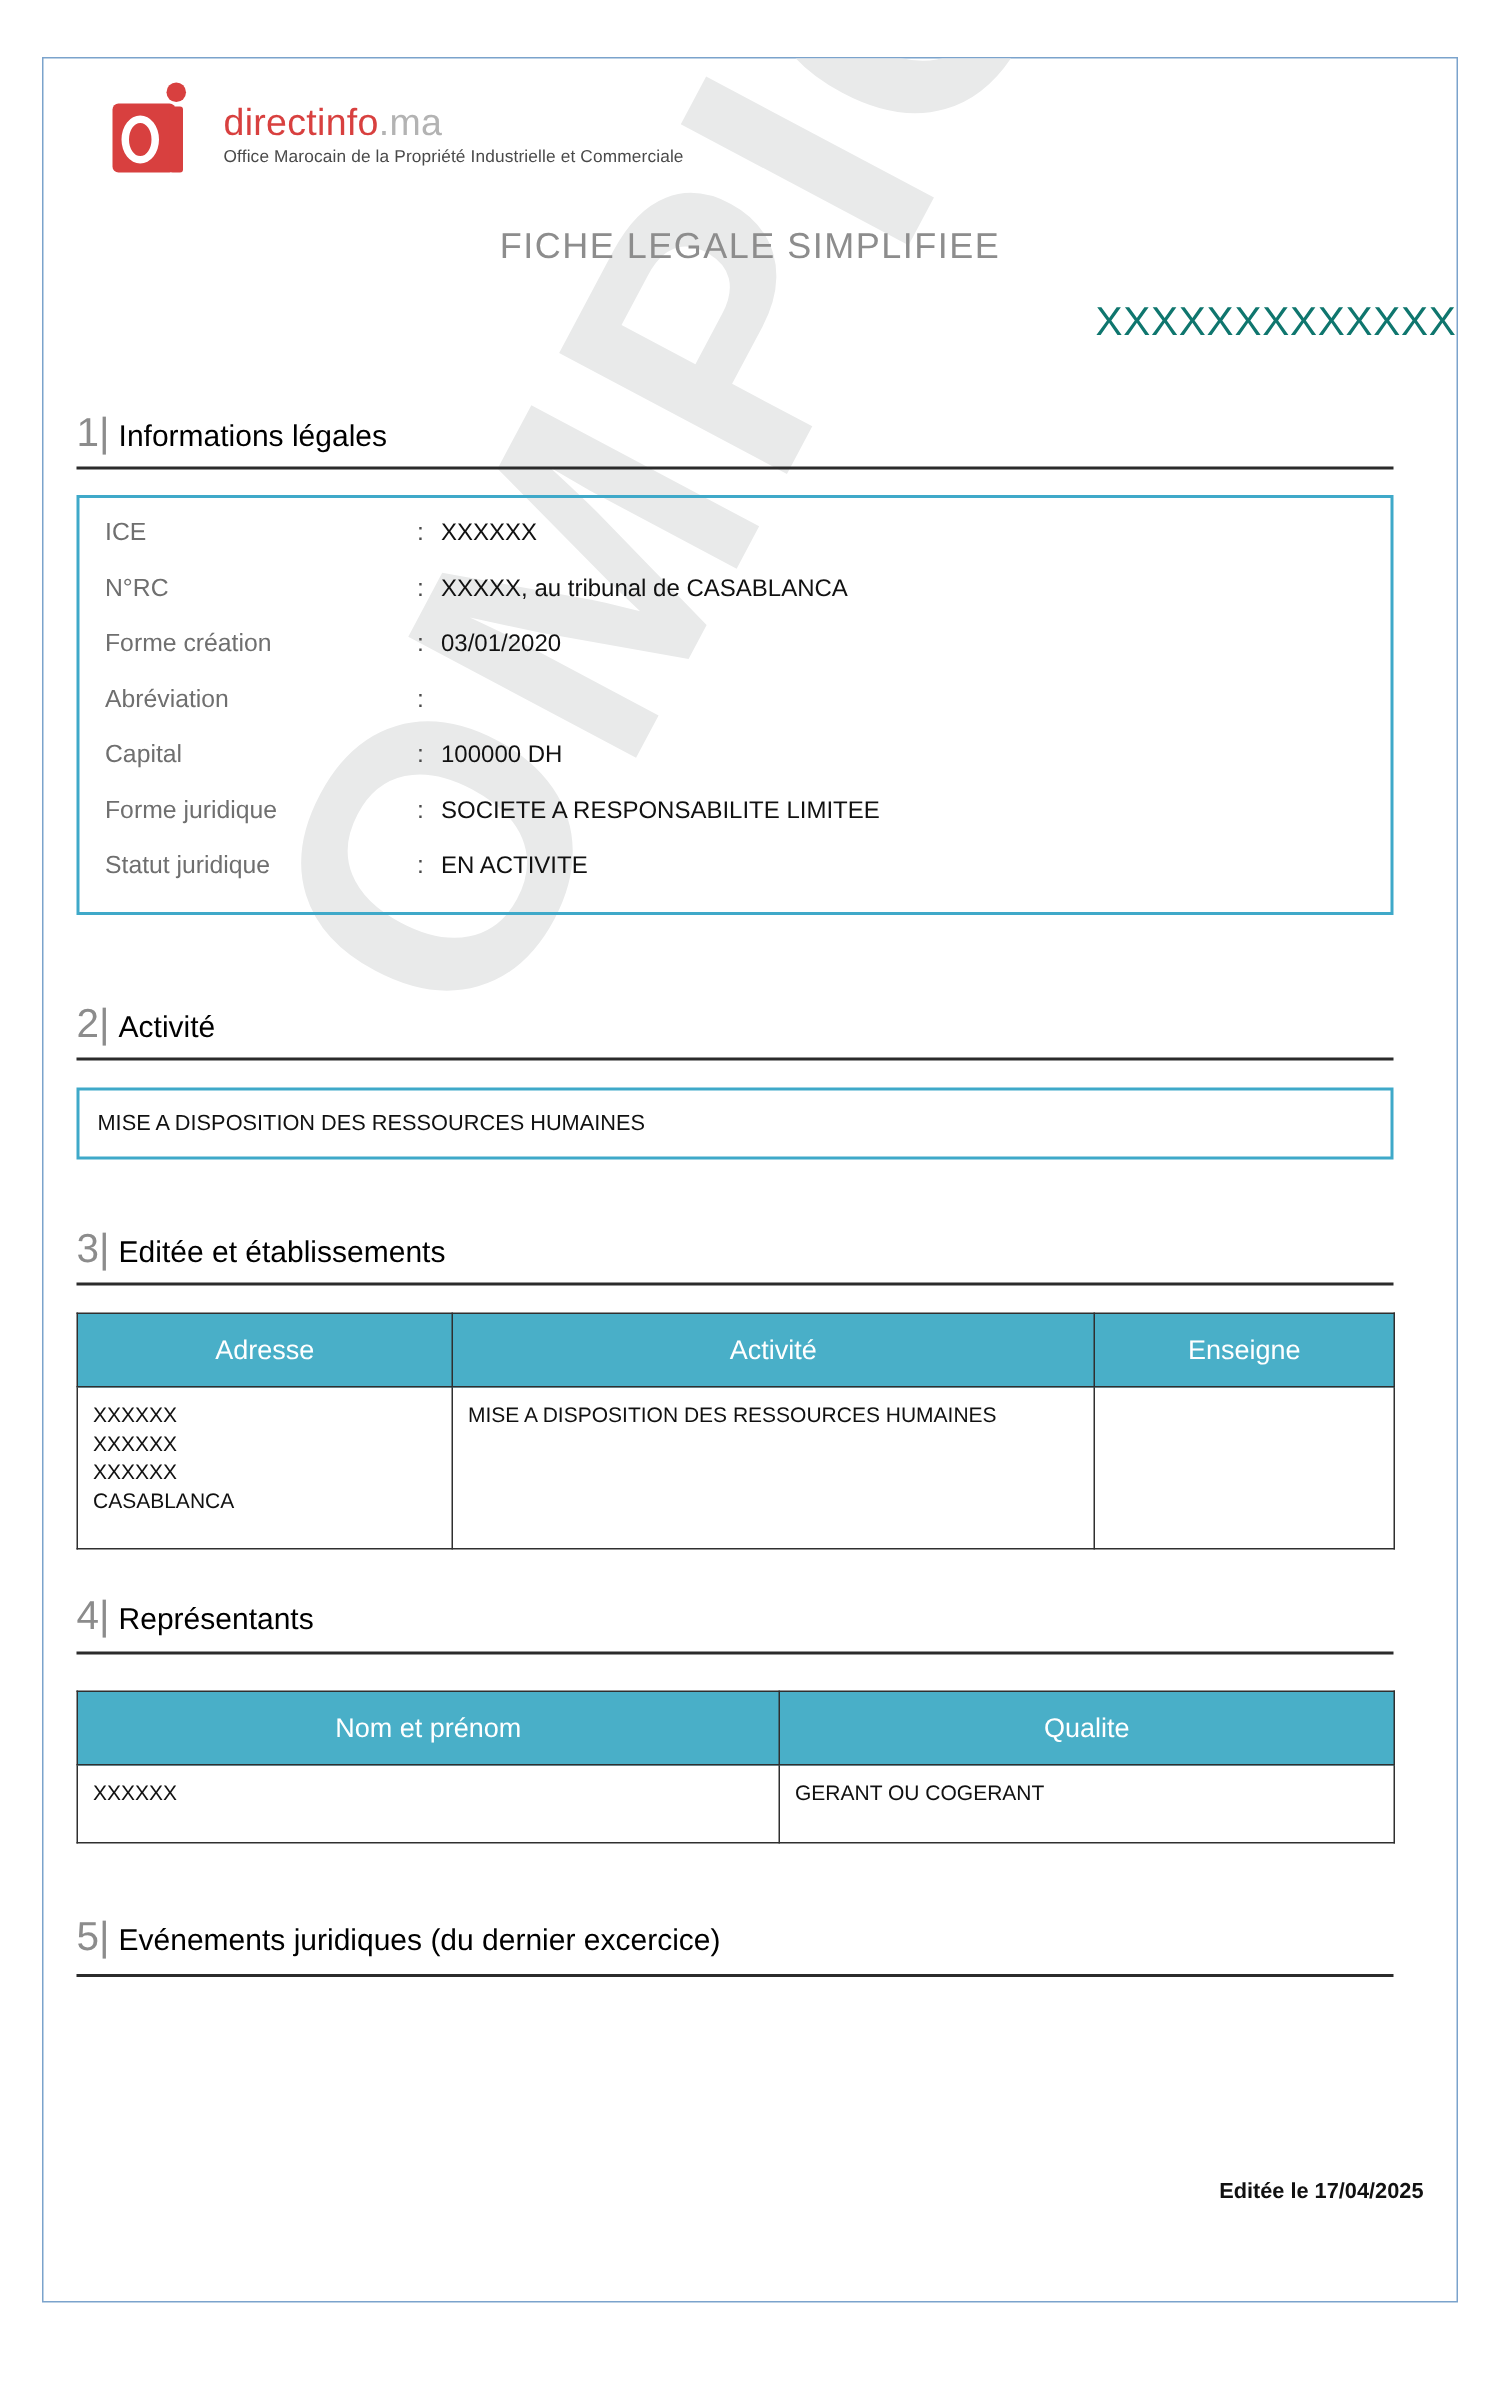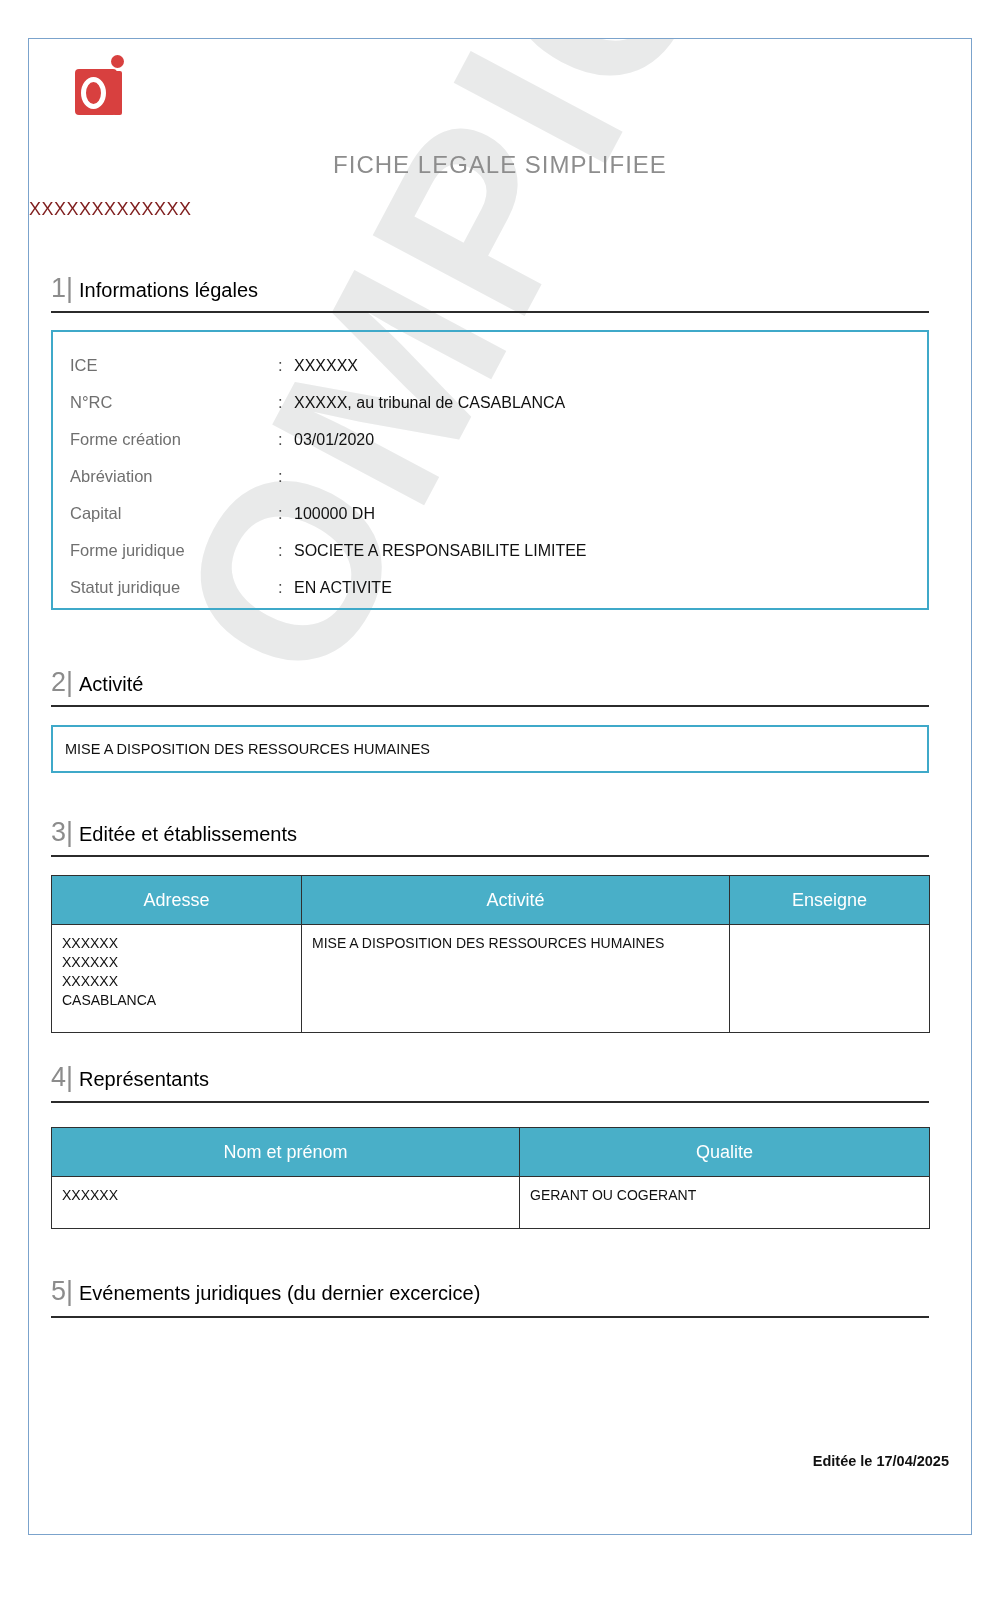--- a/index.html
+++ b/index.html
@@ -138,23 +138,23 @@
     text-align: center;
     font-size: 24px;
     color: #8d8d8d;
     letter-spacing: 1px;
   }
   .doc-subject {
     position: absolute;
     left: 0;
     top: 160px;
     width: 100%;
-    text-align: left;
-    font-size: 18px;
-    color: #7f1d1d;
+    text-align: right;
+    font-size: 27px;
+    color: #0f766e;
     letter-spacing: .5px;
   }
 
   
   .section-head {
     position: absolute;
     left: 22px;
     width: 878px;
     display: flex;
     align-items: baseline;
@@ -188,21 +188,21 @@
     height: 280px;
     border: 2px solid #3fa9c9;
     box-sizing: border-box;
     background: transparent;
   }
   .info-row {
     display: flex;
     align-items: baseline;
     height: 37px;
   }
-  .info-row:first-child { margin-top: 24px; }
+  .info-row:first-child { margin-top: 14px; }
   .info-label {
     width: 225px;
     padding-left: 17px;
     box-sizing: border-box;
     font-size: 16.5px;
     color: #6f6f6f;
   }
   .info-colon {
     width: 16px;
     font-size: 16.5px;
@@ -281,20 +281,24 @@
   </div>
 
   <div class="content">
 
     <div class="header">
       <div class="logo-mark">
         <div class="logo-square"></div>
         <div class="logo-ring"></div>
         <div class="logo-bar"></div>
         <div class="logo-dot"></div>
+      </div>
+      <div class="brand-block">
+        <div class="brand-name"><span>directinfo</span><span class="tld">.ma</span></div>
+        <div class="brand-sub">Office Marocain de la Propriété Industrielle et Commerciale</div>
       </div>
     </div>
 
     <div class="doc-title">FICHE LEGALE SIMPLIFIEE</div>
     <div class="doc-subject">XXXXXXXXXXXXX</div>
 
     <div class="section-head" style="top:236px;">
       <span class="sec-num">1|</span>
       <span class="sec-title">Informations légales</span>
     </div>

